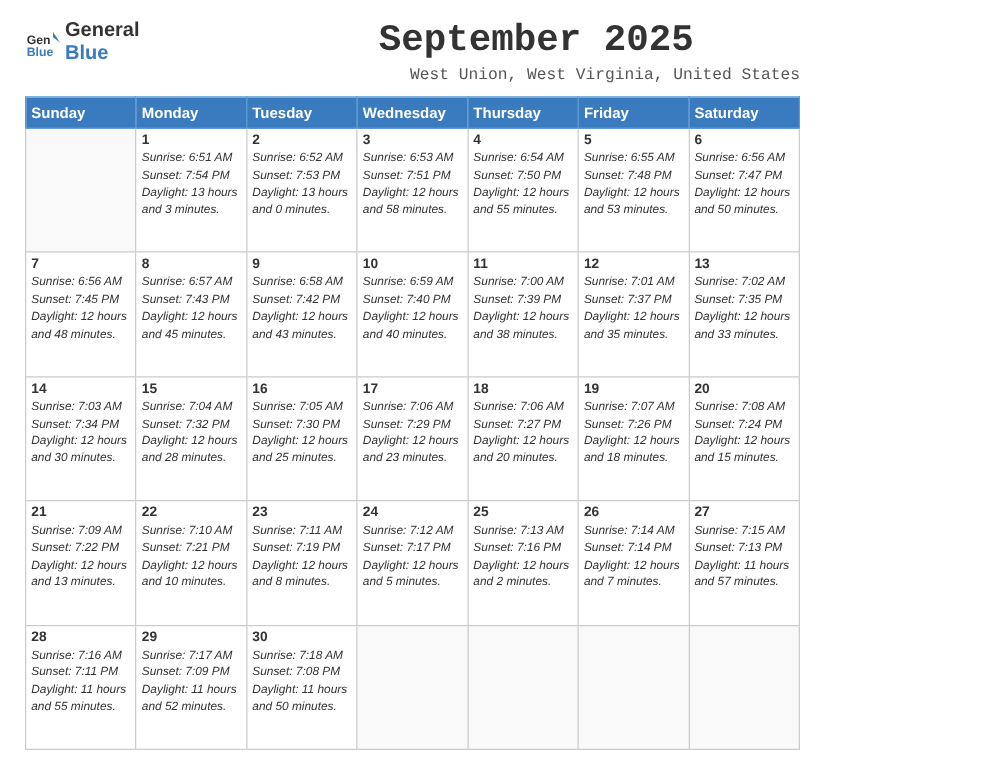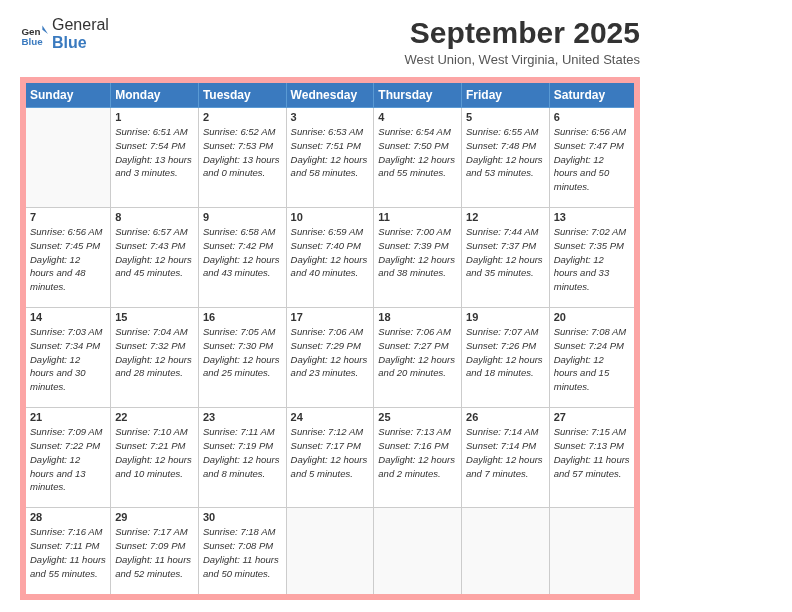--- a/index.html
+++ b/index.html
@@ -26,36 +26,37 @@
     .logo {
       display: flex;
       align-items: center;
     }
     .logo-icon {
       width: 28px;
       height: 28px;
       margin-right: 4px;
     }
     .title-block {
-      text-align: right;
+      text-align: left;
+      font-family: Liberation Mono, monospace;
     }
     .month-title {
       font-size: 30px;
       font-weight: bold;
       color: #333;
     }
     .location {
       font-size: 13px;
       color: #555;
       margin-top: 2px;
       margin-left: 25px;
     }
     .calendar {
       flex: 1;
-      border: 6px solid #fca5a5;
+      border: 1px solid #fca5a5;
       border-collapse: collapse;
       width: 100%;
       table-layout: fixed;
       padding-left: 33px;
     }
     .calendar th {
       background-color: #3a7abf;
       color: #fff;
       font-size: 12px;
       font-weight: bold;
@@ -89,21 +90,21 @@
 
 <div class="page">
   <div class="header">
     <div class="logo">
       <svg class="logo-icon" viewBox="0 0 40 40" xmlns="http://www.w3.org/2000/svg">
         <text x="2" y="22" font-size="14" font-weight="bold" fill="#333" font-family="Arial">Gen</text>
         <text x="2" y="36" font-size="14" font-weight="bold" fill="#3a7abf" font-family="Arial">Blue</text>
         <polygon points="32,8 40,20 32,14" fill="#3a7abf"></polygon>
       </svg>
       <div style="display:flex;flex-direction:column;line-height:1.1">
-        <span style="font-size:16px;font-weight:normal;color:#333;">General</span>
+        <span style="font-size:16px;font-weight:bold;color:#333;">General</span>
         <span style="font-size:16px;font-weight:bold;color:#3a7abf;">Blue</span>
       </div>
     </div>
     <div class="title-block">
       <div class="month-title">September 2025</div>
       <div class="location">West Union, West Virginia, United States</div>
     </div>
   </div>
 
   <table class="calendar">
@@ -207,21 +208,21 @@
             <div class="day-number">11</div>
             <div class="cell-info">
               <div>Sunrise: 7:00 AM</div>
               <div>Sunset: 7:39 PM</div>
               <div>Daylight: 12 hours and 38 minutes.</div>
             </div>
           </td>
           <td>
             <div class="day-number">12</div>
             <div class="cell-info">
-              <div>Sunrise: 7:44 AM</div>
+              <div>Sunrise: 7:01 AM</div>
               <div>Sunset: 7:37 PM</div>
               <div>Daylight: 12 hours and 35 minutes.</div>
             </div>
           </td>
           <td>
             <div class="day-number">13</div>
             <div class="cell-info">
               <div>Sunrise: 7:02 AM</div>
               <div>Sunset: 7:35 PM</div>
               <div>Daylight: 12 hours and 33 minutes.</div>

